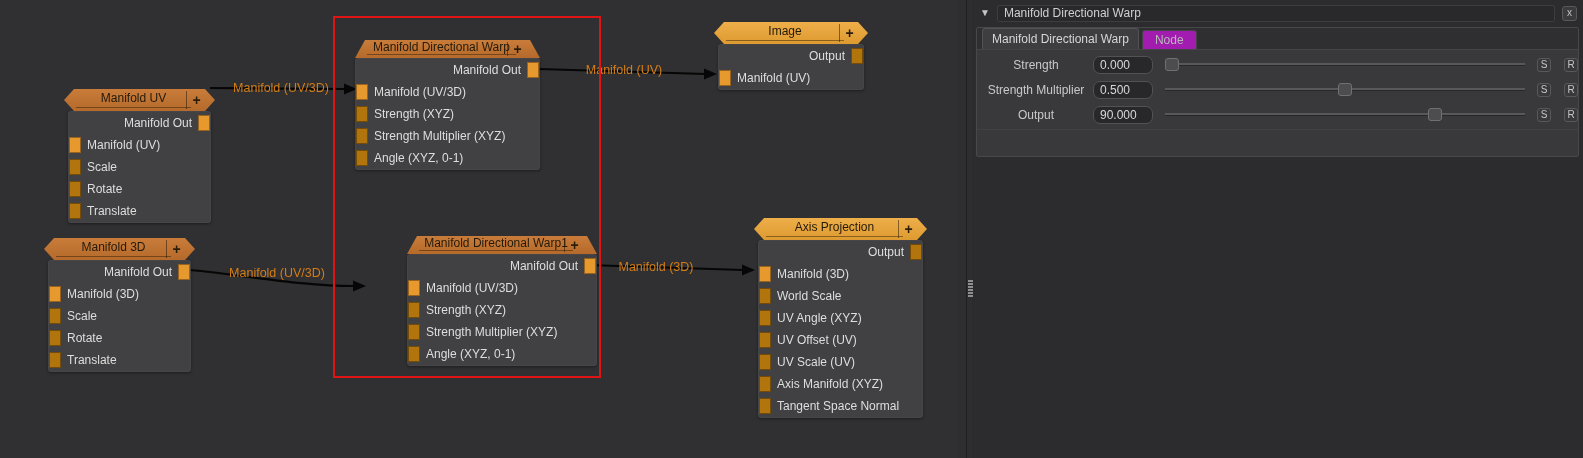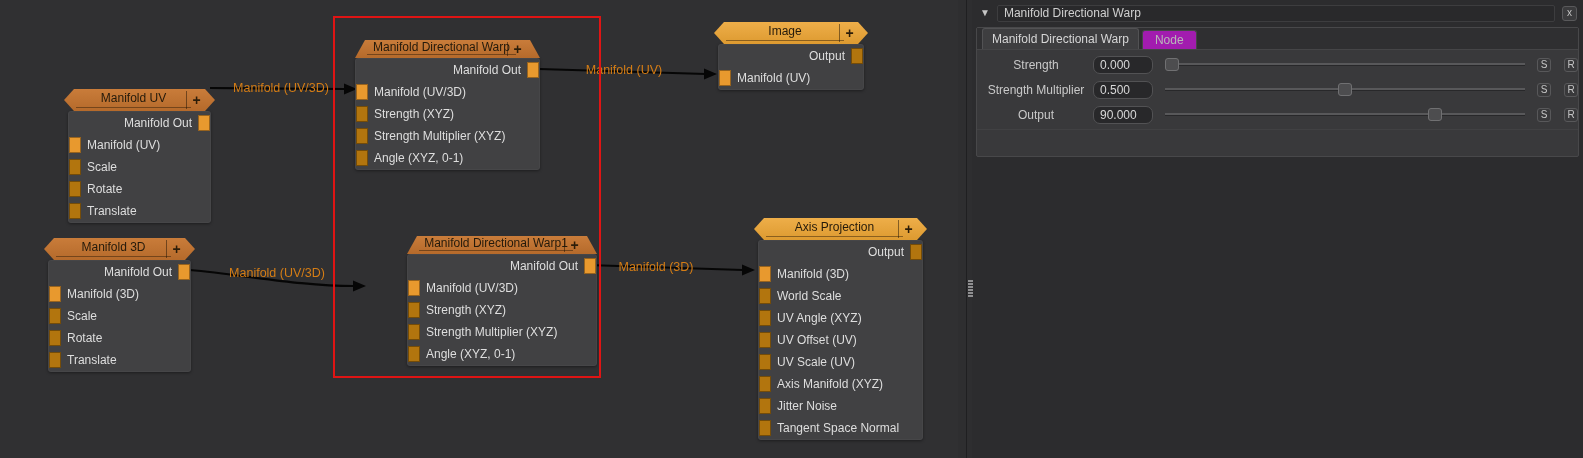--- a/index.html
+++ b/index.html
@@ -275,24 +275,20 @@
         <div class="row in">
             <span class="port dim"></span>
             <span>UV Scale (UV)</span>
           </div>
         <div class="row in">
             <span class="port dim"></span>
             <span>Axis Manifold (XYZ)</span>
           </div>
         <div class="row in">
             <span class="port dim"></span>
-            <span>Jitter Noise</span>
-          </div>
-        <div class="row in">
-            <span class="port dim"></span>
             <span>Tangent Space Normal</span>
           </div>
       </div>
     </div>
 
     <div class="sel-rect"></div>
   </div>
 
   <div class="splitter">
     <div class="splitter-line"></div>

